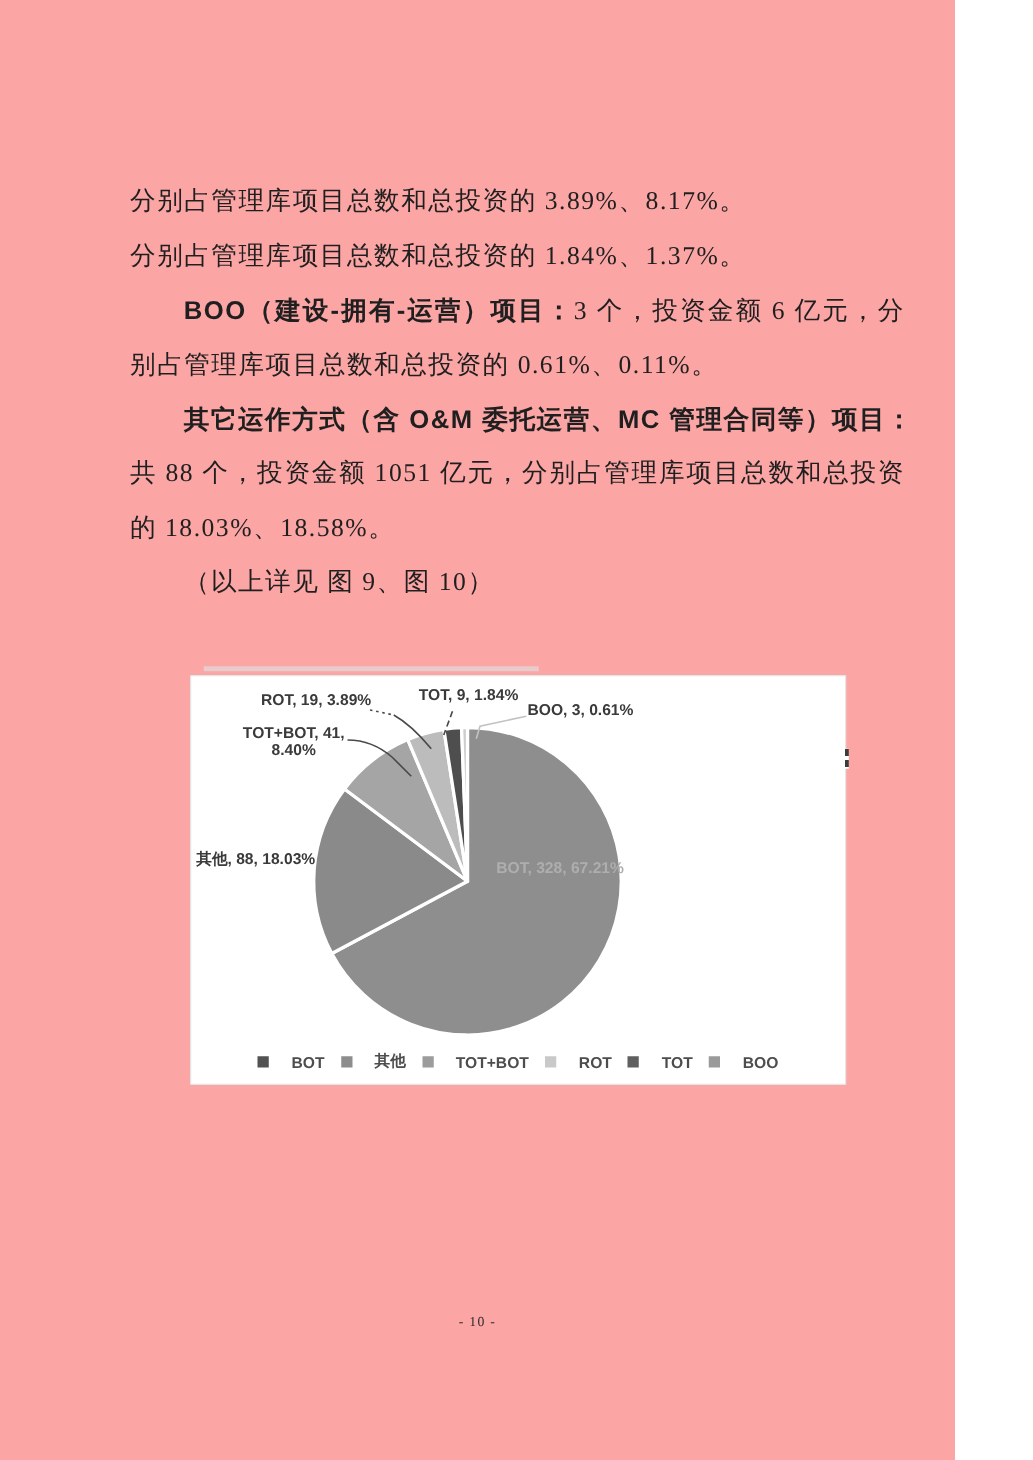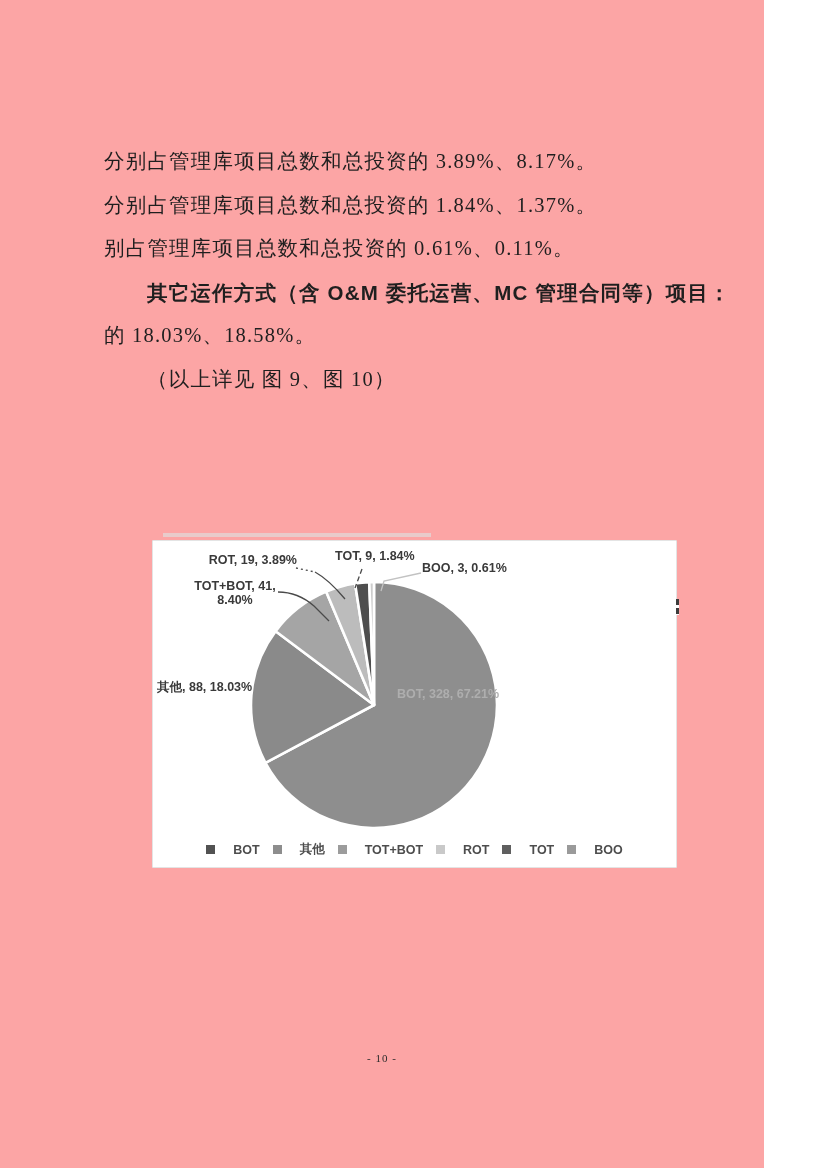--- a/index.html
+++ b/index.html
@@ -48,22 +48,24 @@
   }
 </style>
 </head>
 <body>
 
 <div id="page">
 
   <div id="text-block">
       <div class="line"><span>分别占管理库项目总数和总投资的 3.89%、8.17%。</span></div>
       <div class="line"><span>分别占管理库项目总数和总投资的 1.84%、1.37%。</span></div>
+      <div class="line indent fill"><span class="seg-b">BOO（建设-拥有-运营）项目：</span><span>3 个，投资金额 6 亿元，分</span></div>
       <div class="line"><span>别占管理库项目总数和总投资的 0.61%、0.11%。</span></div>
       <div class="line indent fill"><span class="seg-b">其它运作方式（含 O&amp;M 委托运营、MC 管理合同等）项目：</span></div>
+      <div class="line fill"><span>共 88 个，投资金额 1051 亿元，分别占管理库项目总数和总投资</span></div>
       <div class="line"><span>的 18.03%、18.58%。</span></div>
       <div class="line indent"><span>（以上详见 图 9、图 10）</span></div>
     </div>
 
   <div id="chart-box">
     <div id="top-smudge"></div>
     <svg id="pie-svg" width="525" height="328" viewBox="0 0 525 328">
         <path d="M221,164 L221.00,41.00 A123,123 0 1 1 112.43,221.81 Z" fill="#8e8e8e" stroke="#ffffff" stroke-width="2.6" stroke-linejoin="round"></path>
         <path d="M221,164 L112.43,221.81 A123,123 0 0 1 122.62,90.17 Z" fill="#8a8a8a" stroke="#ffffff" stroke-width="2.6" stroke-linejoin="round"></path>
         <path d="M221,164 L122.62,90.17 A123,123 0 0 1 173.20,50.67 Z" fill="#a5a5a5" stroke="#ffffff" stroke-width="2.6" stroke-linejoin="round"></path>

